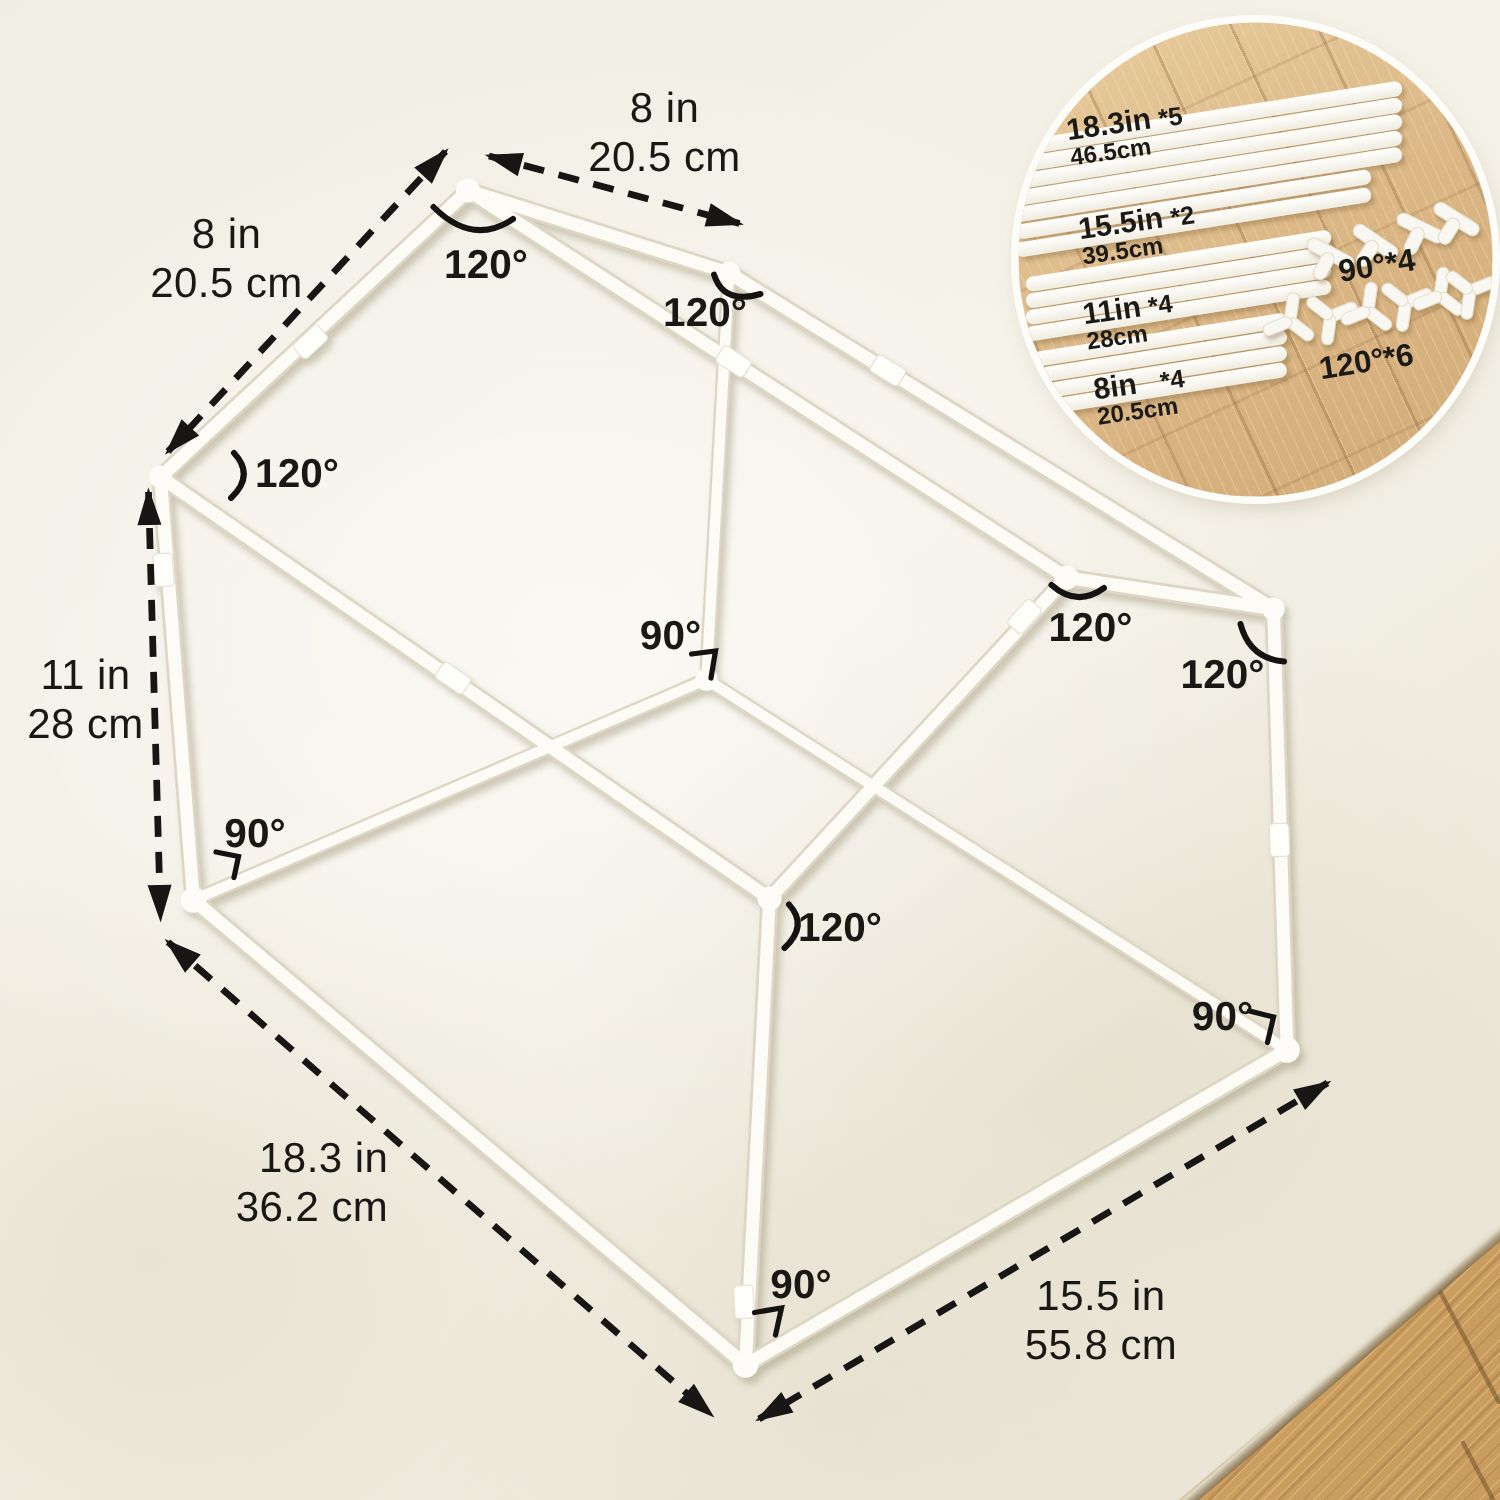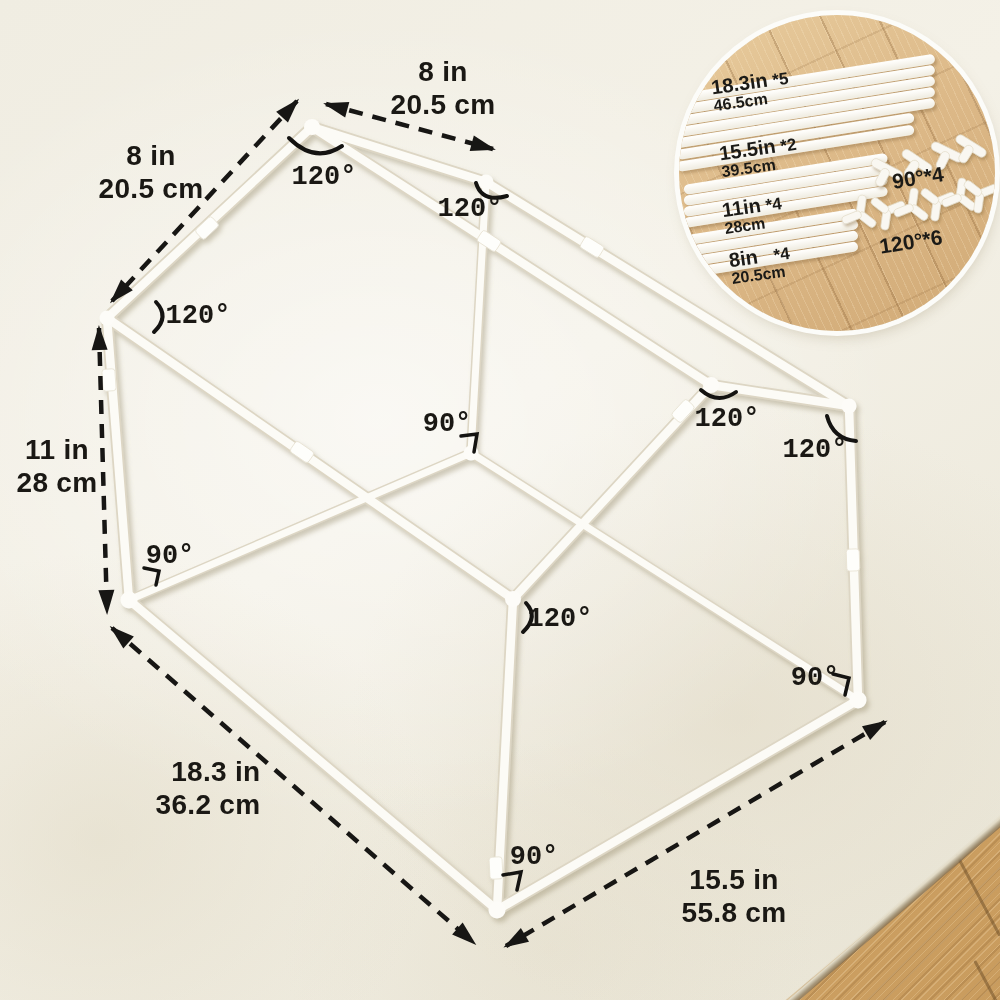--- a/index.html
+++ b/index.html
@@ -22,23 +22,23 @@
       repeating-linear-gradient(135deg, rgba(125,85,40,.20) 0 2px, rgba(125,85,40,0) 2px 11px),
       repeating-linear-gradient(135deg, rgba(255,236,200,.22) 0 1px, rgba(255,236,200,0) 1px 6px),
       linear-gradient(120deg,#dcb073 0%,#d2a567 55%,#c99c5e 100%);}
   .wood-seam{position:absolute;background:rgba(95,66,30,.45);border-radius:2px;transform-origin:0 0;}
   .rug-edge{position:absolute;left:783px;top:1001px;width:296px;height:10px;
     transform-origin:0 0;transform:rotate(-40.7deg);
     background:linear-gradient(to bottom, rgba(230,224,207,0) 0%, #e2dbc7 30%, #ab9d82 68%, #67594595 100%);}
 
   
   .dim{position:absolute;transform:translate(-50%,-50%);text-align:center;
-    font-weight:bold;font-size:28px;line-height:33px;color:#1a1814;letter-spacing:.3px;white-space:nowrap;}
+    font-weight:normal;font-size:28px;line-height:33px;color:#1a1814;letter-spacing:.3px;white-space:nowrap;}
   .ang{position:absolute;transform:translate(-50%,-50%);font-weight:bold;
-    font-size:27px;color:#1a1814;white-space:nowrap;font-family:Liberation Mono, monospace;}
+    font-size:27px;color:#1a1814;white-space:nowrap;}
 
   
   .inset{position:absolute;left:679px;top:15px;width:316px;height:316px;border-radius:50%;
     overflow:hidden;box-shadow:0 0 0 5px #fcfcf9, 2px 6px 14px rgba(150,135,100,.35);
     background:
       repeating-linear-gradient(65deg, rgba(120,80,38,.26) 0 2px, rgba(120,80,38,0) 2px 52px),
       repeating-linear-gradient(335deg, rgba(120,80,38,.14) 0 2px, rgba(120,80,38,0) 2px 64px),
       repeating-linear-gradient(65deg, rgba(255,240,210,.20) 0 1px, rgba(255,240,210,0) 1px 7px),
       linear-gradient(150deg,#e8cc9e 0%,#dcb887 50%,#d1aa76 100%);}
   .bar{position:absolute;height:10px;border-radius:5px;
@@ -183,21 +183,21 @@
     <div>20.5 cm</div>
   </div>
   <div class="dim" style="left:57px;top:466px;">
     <div>11 in</div>
     <div>28 cm</div>
   </div>
   <div class="dim" style="left:208px;top:788px;text-align:right;">
     <div>18.3 in</div>
     <div>36.2 cm</div>
   </div>
-  <div class="dim" style="left:734px;top:880px;margin-top:16px;">
+  <div class="dim" style="left:734px;top:880px;">
     <div>15.5 in</div>
     <div>55.8 cm</div>
   </div>
 
   <div class="ang" style="left:324px;top:177px;">120°</div>
   <div class="ang" style="left:470px;top:209px;">120°</div>
   <div class="ang" style="left:198px;top:316px;">120°</div>
   <div class="ang" style="left:447px;top:424px;">90°</div>
   <div class="ang" style="left:727px;top:419px;">120°</div>
   <div class="ang" style="left:815px;top:450px;">120°</div>

